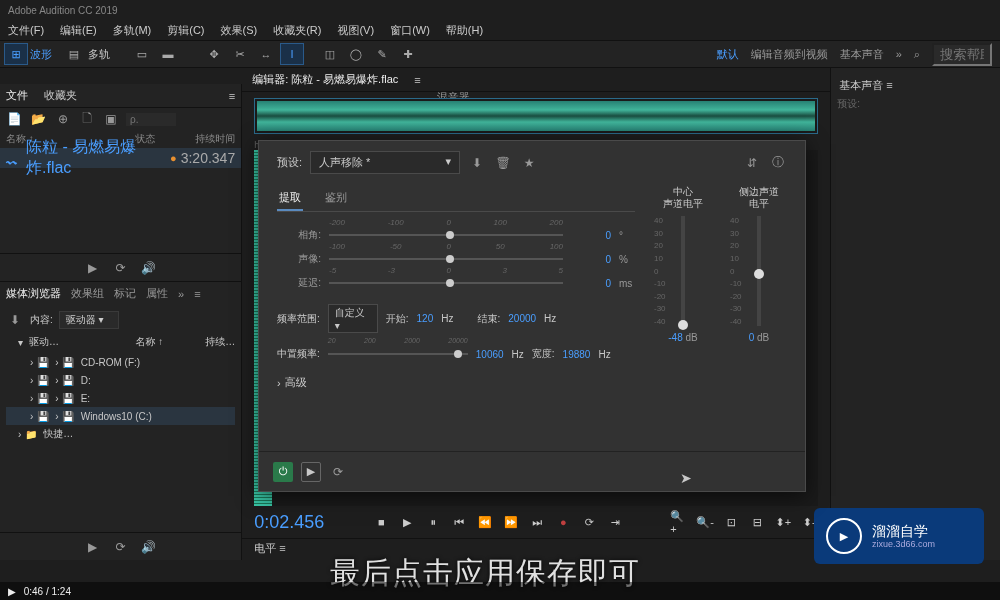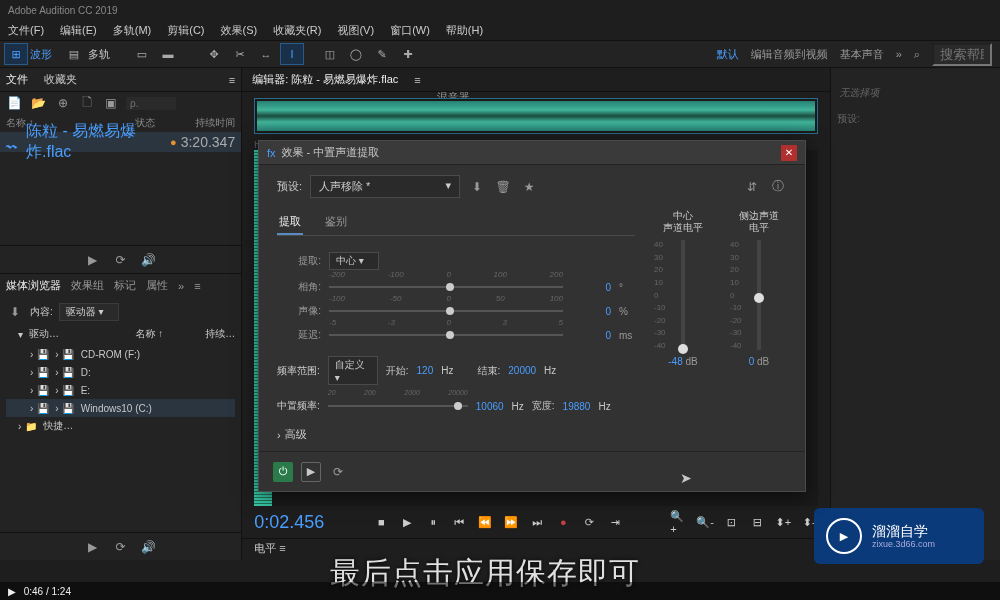--- a/index.html
+++ b/index.html
@@ -12,21 +12,21 @@
     
     .toolbar { height: 28px; background: #232323; border-top: 1px solid #111; border-bottom: 1px solid #111; display: flex; align-items: center; padding: 0 4px; justify-content: space-between; }
     .toolbar-left { display: flex; align-items: center; gap: 2px; }
     .toolbar-right { display: flex; align-items: center; gap: 12px; }
     .tool-btn { width: 24px; height: 22px; display: flex; align-items: center; justify-content: center; color: #aaa; cursor: pointer; }
     .tool-btn.active { background: #1a3048; color: #4a9eff; border: 1px solid #2a5a8a; }
     .workspace-label { color: #4a9eff; font-size: 11px; }
     .search-box { background: #2a2a2a; padding: 2px 6px; width: 60px; color: #888; margin-right: 4px; }
     
     .main-content { display: flex; height: 492px; }
-    .left-panel { width: 258px; background: #232323; border-right: 1px solid #111; display: flex; flex-direction: column; }
+    .left-panel { width: 258px; background: #232323; border-right: 1px solid #111; display: flex; flex-direction: column; margin-top: 16px; }
     .center-panel { flex: 1; background: #1e1e1e; display: flex; flex-direction: column; position: relative; }
     .right-panel { width: 180px; background: #232323; border-left: 1px solid #111; padding: 6px; }
     
     .panel-tabs { height: 24px; display: flex; align-items: center; padding: 2px 6px; gap: 16px; border-bottom: 1px solid #111; }
     .panel-tab { color: #ccc; font-size: 11px; cursor: pointer; }
     .panel-tab.hamburger { margin-left: auto; }
     
     .file-controls { height: 22px; display: flex; align-items: center; padding: 2px 6px; gap: 6px; }
     .icon-btn { width: 18px; height: 18px; display: flex; align-items: center; justify-content: center; color: #999; cursor: pointer; font-size: 12px; }
     
@@ -310,31 +310,26 @@
         <span class="transport-btn">⬍+</span>
         <span class="transport-btn">⬍-</span>
       </div>
     </div>
     <div class="level-tabs">
       <span>电平</span> ≡
     </div>
   </div>
 
   <div class="right-panel">
-    <div class="right-text">无选择项</div>
+    <div class="right-heading"><span>基本声音</span> ≡</div>
     <div style="font-size:10px;color:#666;"><span>预设:</span></div>
   </div>
 </div>
 
 <div class="dialog">
-  <div class="dialog-title">
-    <span class="icon">fx</span>
-    <span>效果 - 中置声道提取</span>
-    <span class="close-x">✕</span>
-  </div>
   <div class="dialog-body">
     <div class="preset-row">
       <span>预设:</span>
       <div class="preset-dropdown">
           <span>人声移除 *</span>
           <span>▾</span>
         </div>
       <span class="icon-btn">⬇</span>
       <span class="icon-btn">🗑</span>
       <span class="icon-btn">★</span>
@@ -343,24 +338,20 @@
       <span class="icon-btn">ⓘ</span>
     </div>
 
     <div class="dialog-content">
       <div class="dialog-left">
         <div class="tab-row">
           <span class="dtab active">提取</span>
           <span class="dtab">鉴别</span>
         </div>
 
-        <div class="param-row">
-          <span class="param-label">提取:</span>
-          <span class="param-dropdown"><span>中心</span> ▾</span>
-        </div>
 
         <div class="param-row">
           <span class="param-label">相角:</span>
           <div class="slider-track">
             <div class="tick-labels">
                 <span>-200</span>
                 <span>-100</span>
                 <span>0</span>
                 <span>100</span>
                 <span>200</span>

